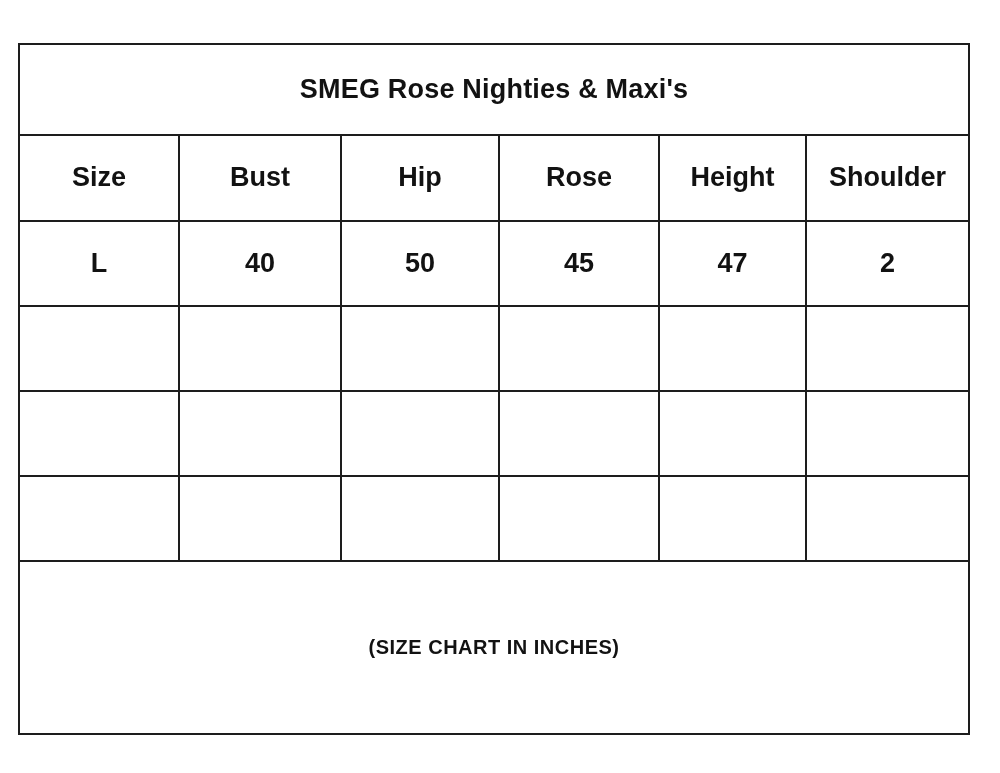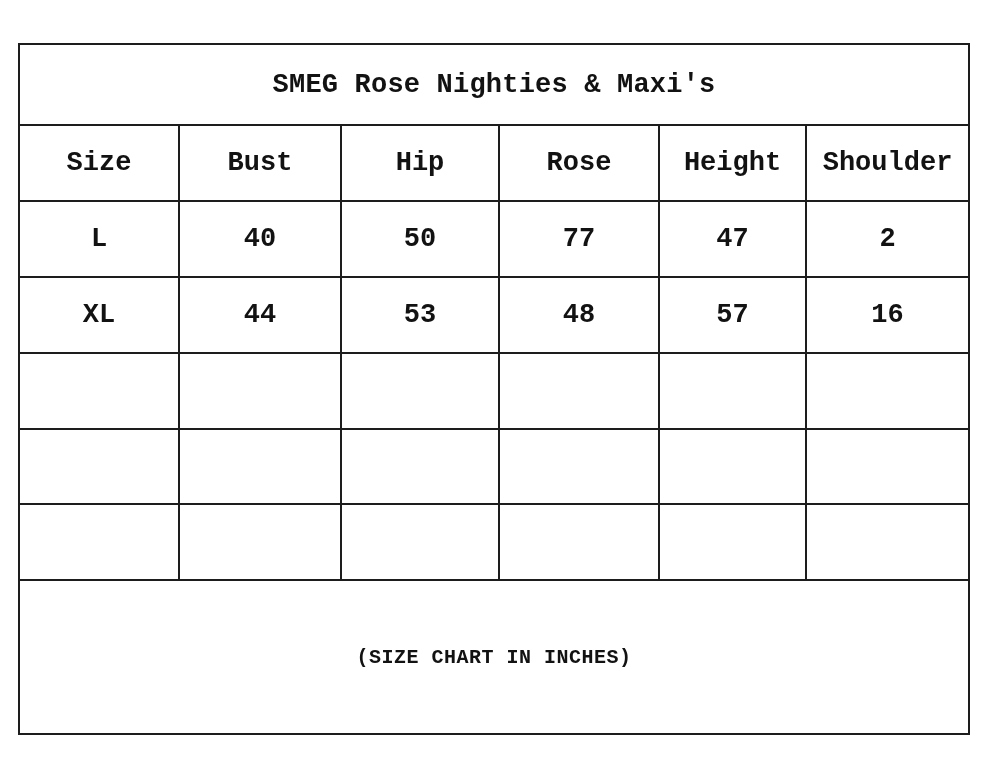--- a/index.html
+++ b/index.html
@@ -29,21 +29,20 @@
     table-layout: fixed;
   }
   table.size-chart td {
     border: 2px solid #1d1d1d;
     text-align: center;
     vertical-align: middle;
     font-weight: 700;
     color: #121212;
     padding: 1px;
     overflow: hidden;
-    font-family: Liberation Mono, monospace;
   }
   tr.title-row   { height: 73px; }
   tr.header-row  { height: 68px; margin-left: 12px; }
   tr.data-row    { height: 68px; }
   tr.empty-row   { height: 68px; }
   tr.footer-row  { height: 138px; }
   td.title-cell  { font-size: 27px; letter-spacing: 0.2px; }
   td.header-cell { font-size: 27px; }
   td.data-cell   { font-size: 27px; }
   td.footer-cell { font-size: 20px; letter-spacing: 0.5px; }
@@ -74,33 +73,25 @@
         <td class="header-cell">Hip</td>
         <td class="header-cell">Rose</td>
         <td class="header-cell">Height</td>
         <td class="header-cell">Shoulder</td>
       </tr>
 
       <tr class="data-row">
         <td class="data-cell">L</td>
         <td class="data-cell">40</td>
         <td class="data-cell">50</td>
-        <td class="data-cell">77</td>
+        <td class="data-cell">45</td>
         <td class="data-cell">47</td>
         <td class="data-cell">2</td>
       </tr>
 
-      <tr class="data-row">
-        <td class="data-cell">XL</td>
-        <td class="data-cell">44</td>
-        <td class="data-cell">53</td>
-        <td class="data-cell">48</td>
-        <td class="data-cell">57</td>
-        <td class="data-cell">16</td>
-      </tr>
 
 
       <tr class="empty-row">
         <td class="data-cell"></td>
         <td class="data-cell"></td>
         <td class="data-cell"></td>
         <td class="data-cell"></td>
         <td class="data-cell"></td>
         <td class="data-cell"></td>
       </tr>

